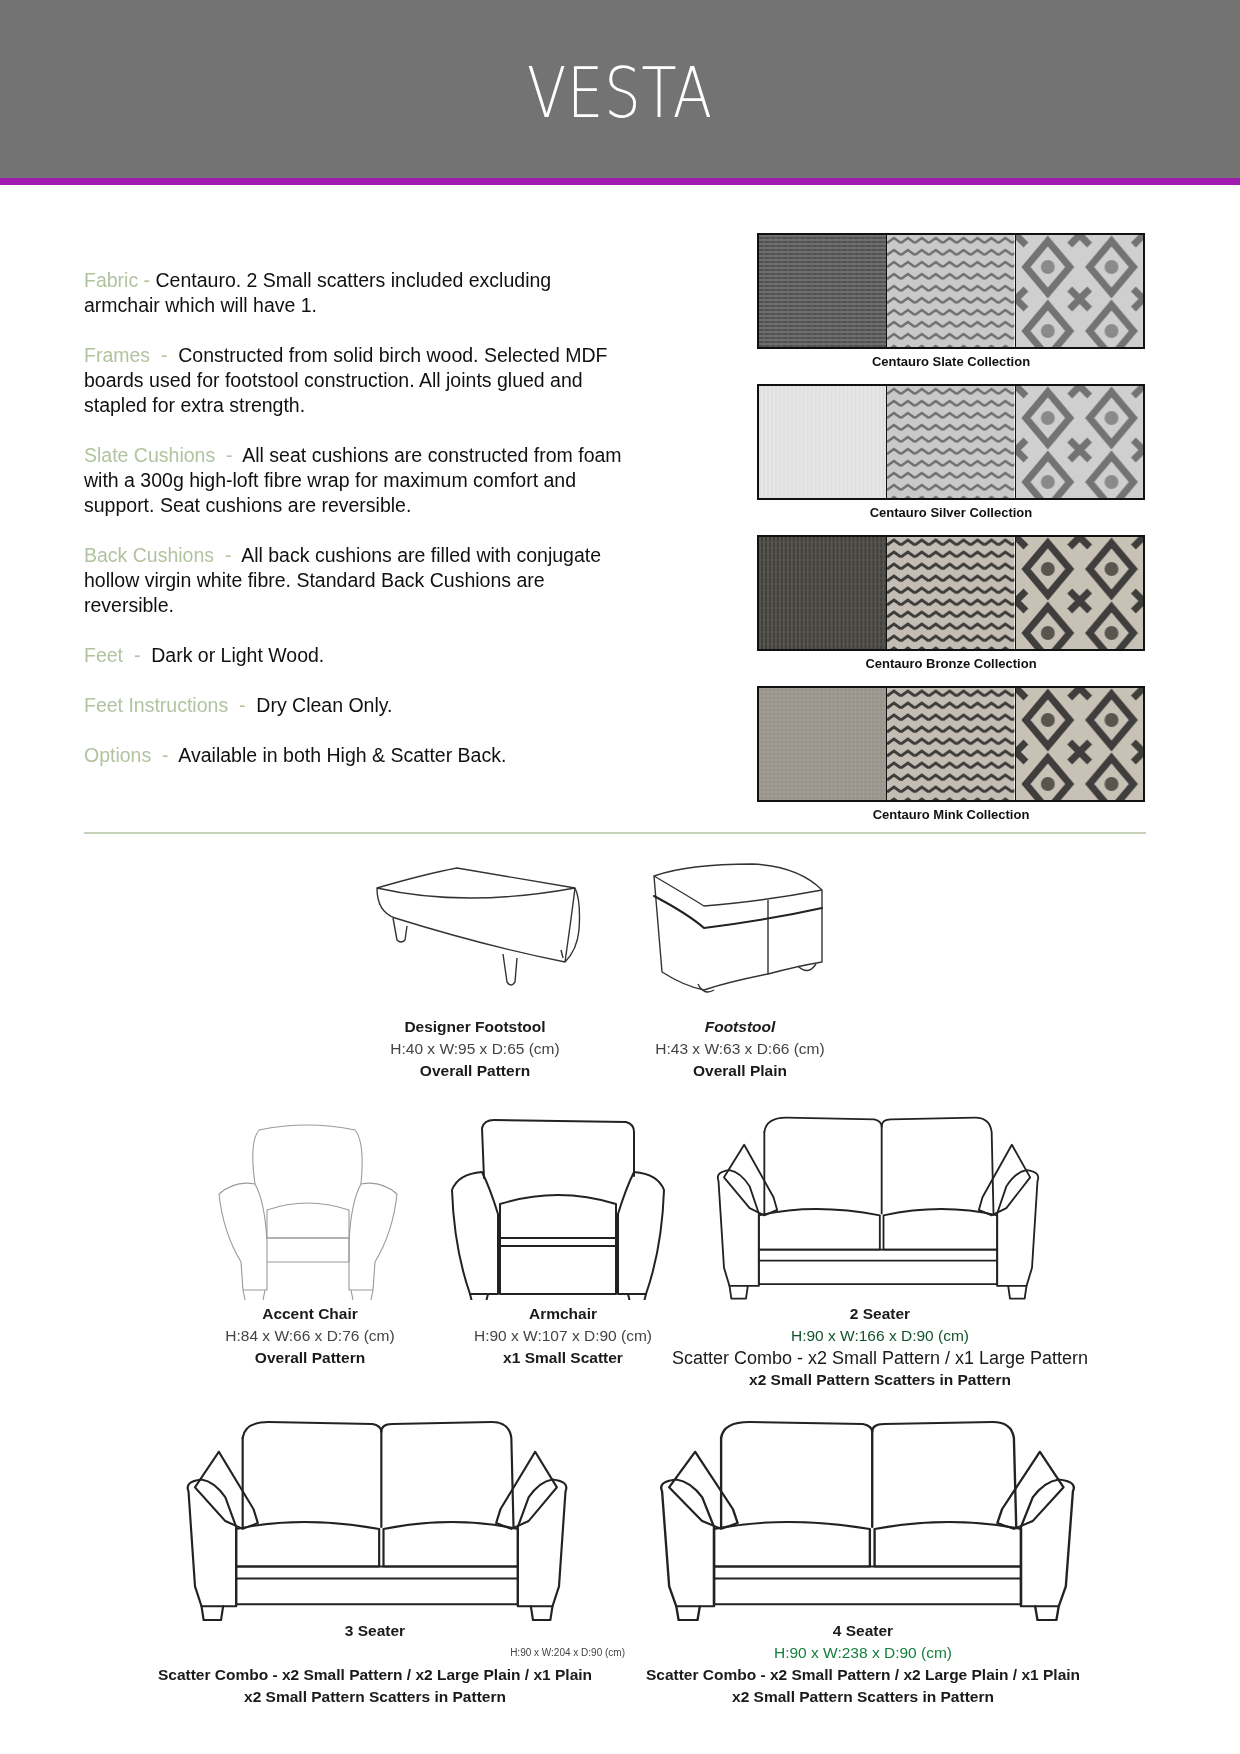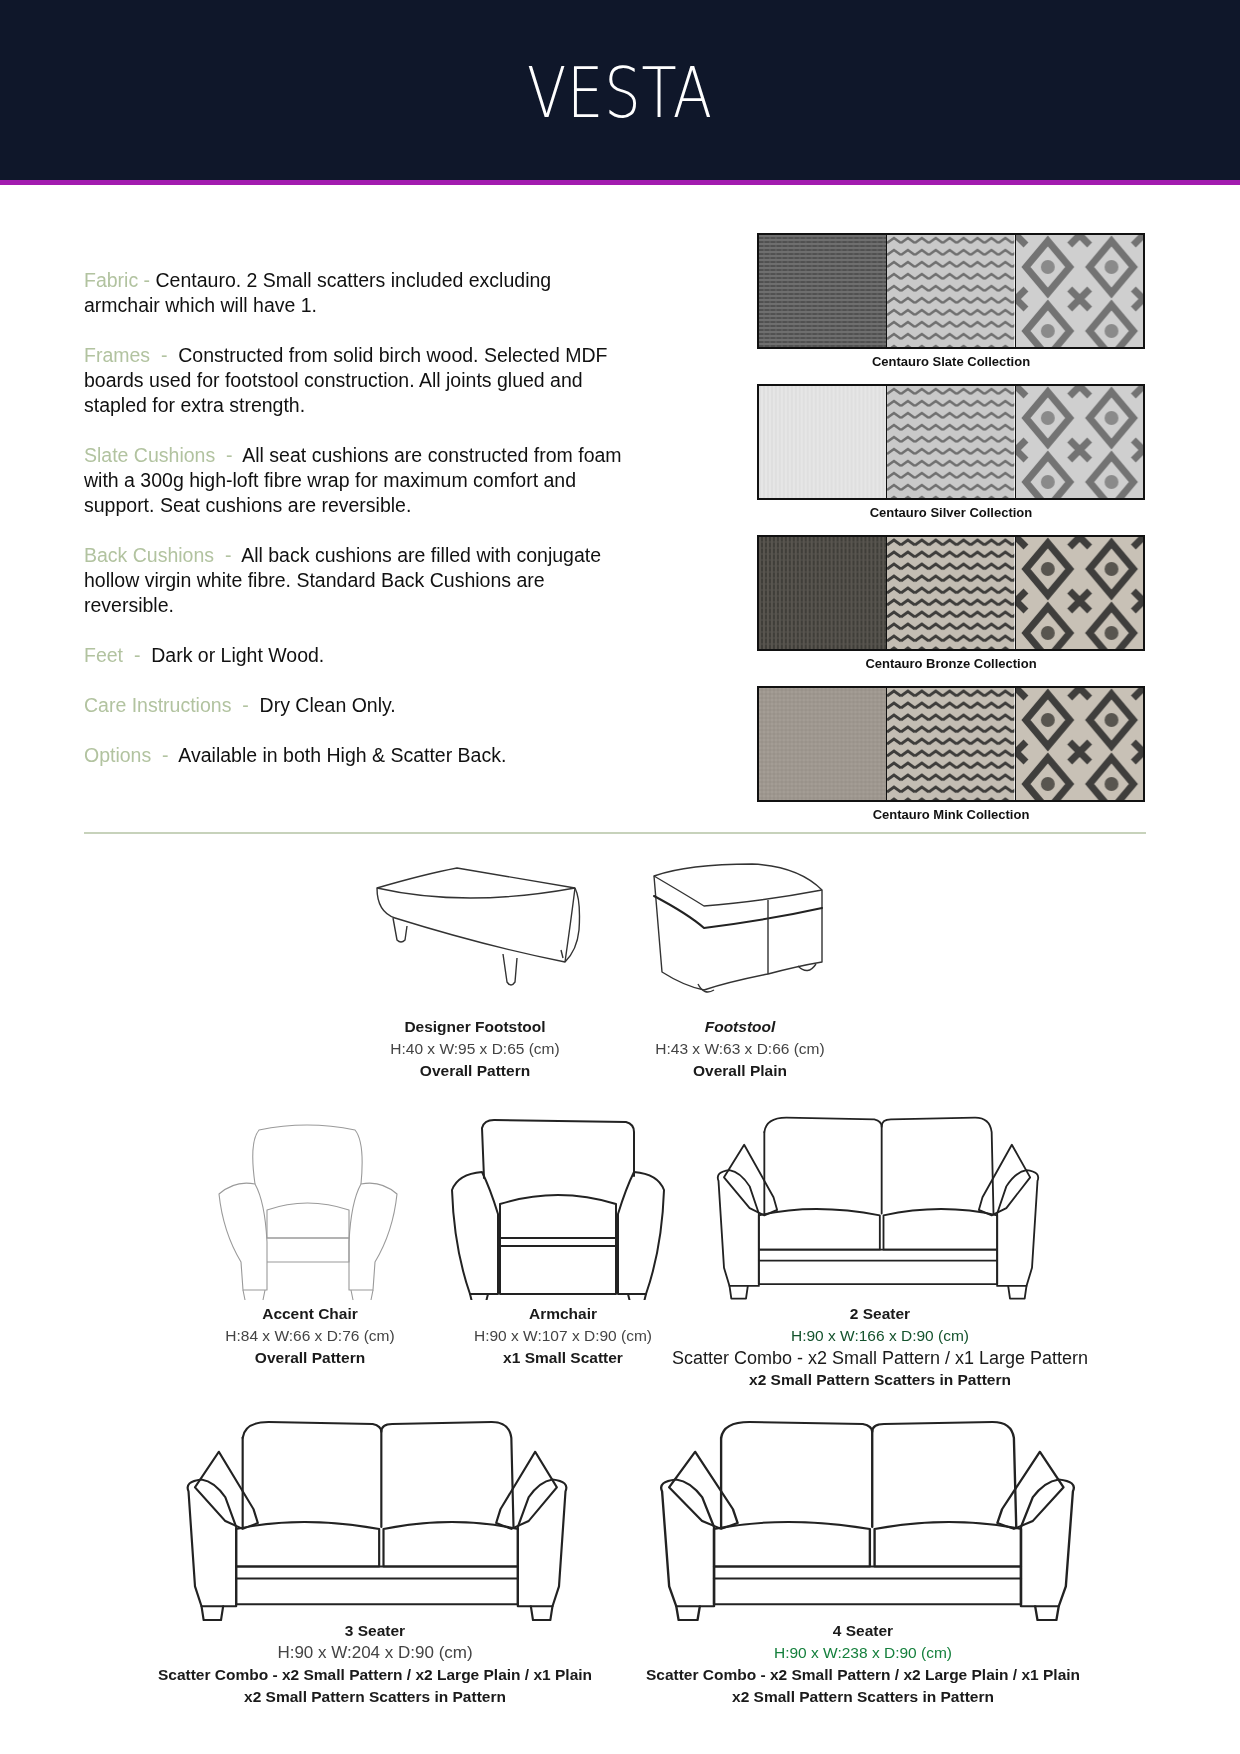--- a/index.html
+++ b/index.html
@@ -1,19 +1,19 @@
 <!DOCTYPE html>
 <html><head>
 <meta charset="utf-8">
 <style>
   * { box-sizing: border-box; margin: 0; padding: 0; }
   html, body { width: 1240px; height: 1754px; background: #ffffff; overflow: hidden; }
   body { font-family: "Liberation Sans", "DejaVu Sans", sans-serif; color: #1a1a1a; position: relative; }
 
-  .header { position: absolute; left: 0; top: 0; width: 1240px; height: 185px; background: #0f172a; border-bottom: 5px solid #a21caf; }
+  .header { position: absolute; left: 0; top: 0; width: 1240px; height: 185px; background: #737373; border-bottom: 7px solid #a21caf; }
   .header .title { position: absolute; left: 0; top: 52px; width: 100%; text-align: center; color: #ffffff; font-family: "DejaVu Sans", sans-serif; font-weight: 200; font-size: 70px; letter-spacing: 1px; transform: scaleX(0.82); -webkit-text-stroke: 0; }
 
   .specs { position: absolute; left: 84px; top: 268px; width: 540px; font-size: 19.5px; line-height: 25px; color: #111; }
   .spec { margin-bottom: 25px; }
   .spec .label { color: #b2c3a0; font-weight: normal; }
   .spec .sep { color: #b2c3a0; }
 
   .swatches { position: absolute; left: 757px; top: 233px; width: 388px; }
   .collection { margin-bottom: 10px; }
   .swatch-row { display: flex; width: 388px; height: 116px; border: 2px solid #111; }
@@ -114,21 +114,21 @@
   </p>
   <p class="spec">
     <span class="label">Back Cushions</span>&nbsp; <span class="sep">-</span>&nbsp;
     <span>All back cushions are filled with conjugate hollow virgin white fibre. Standard Back Cushions are reversible.</span>
   </p>
   <p class="spec">
     <span class="label">Feet</span>&nbsp; <span class="sep">-</span>&nbsp;
     <span>Dark or Light Wood.</span>
   </p>
   <p class="spec">
-    <span class="label">Care Instructions</span>&nbsp; <span class="sep">-</span>&nbsp;
+    <span class="label">Feet Instructions</span>&nbsp; <span class="sep">-</span>&nbsp;
     <span>Dry Clean Only.</span>
   </p>
   <p class="spec">
     <span class="label">Options</span>&nbsp; <span class="sep">-</span>&nbsp;
     <span>Available in both High &amp; Scatter Back.</span>
   </p>
 </div>
 
 <div class="swatches">
   <div class="collection">
@@ -269,21 +269,21 @@
   <div style="font-weight:bold;font-size:15.5px;line-height:22px;">x2 Small Pattern Scatters in Pattern</div>
 </div>
 
 <div class="product" style="left:182px; top:1418px; width:390px;">
   <svg width="390" height="208" viewBox="0 0 360 210" preserveAspectRatio="none">
       <use href="#sofa"></use>
     </svg>
 </div>
 <div class="caption" style="left:125px; top:1620px; width:500px;">
   <div style="font-weight:bold;font-size:15.5px;line-height:22px;">3 Seater</div>
-  <div style="font-size:17px;line-height:22px;color:#444;">H:90 x W:204 x D:90 (cm)</div>
+  <div style="font-size:10px;line-height:22px;color:#444;text-align:right;">H:90 x W:204 x D:90 (cm)</div>
   <div style="font-weight:bold;font-size:15.5px;line-height:22px;">Scatter Combo - x2 Small Pattern / x2 Large Plain / x1 Plain</div>
   <div style="font-weight:bold;font-size:15.5px;line-height:22px;">x2 Small Pattern Scatters in Pattern</div>
 </div>
 
 <div class="product" style="left:655px; top:1418px; width:425px;">
   <svg width="425" height="208" viewBox="0 0 360 210" preserveAspectRatio="none">
       <use href="#sofa"></use>
     </svg>
 </div>
 <div class="caption" style="left:613px; top:1620px; width:500px;">

